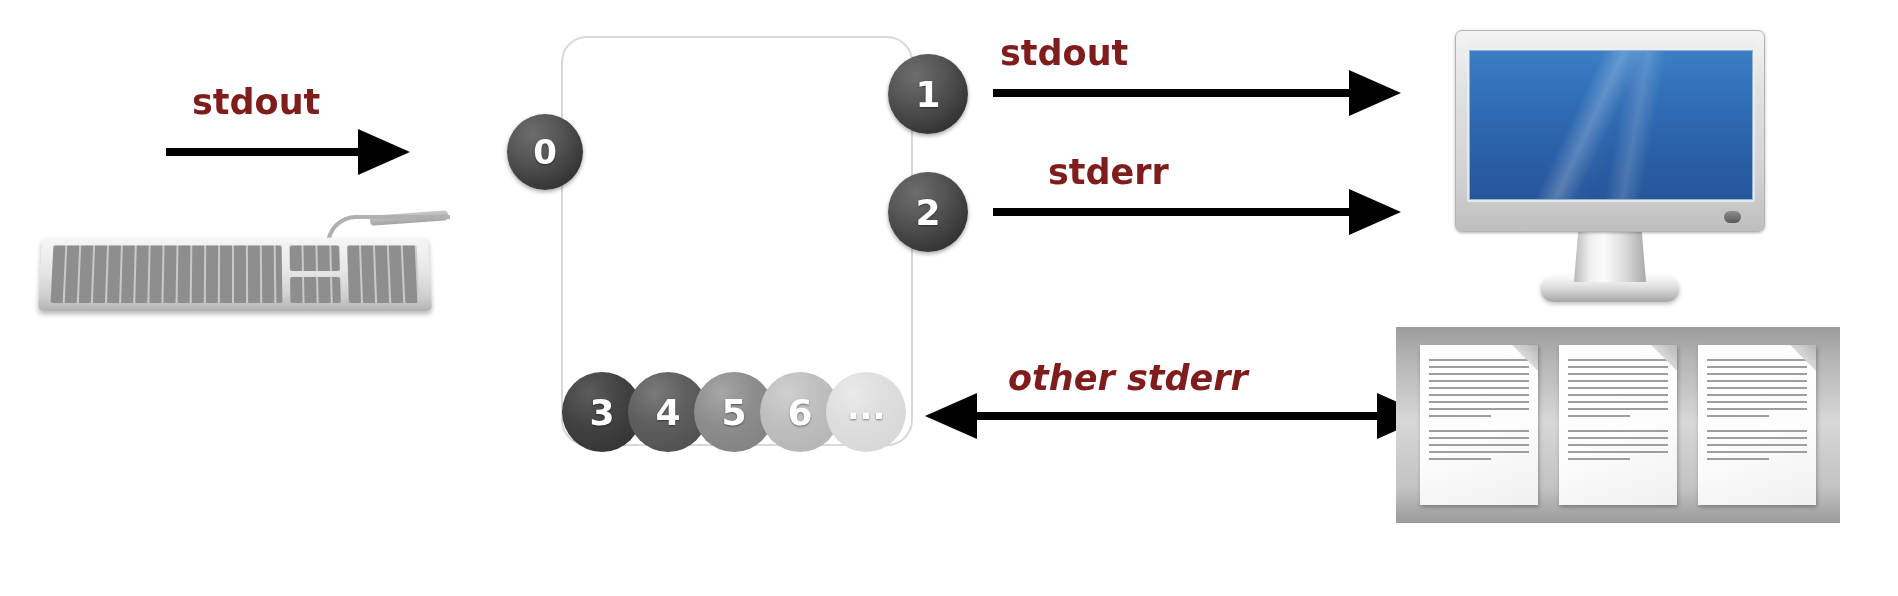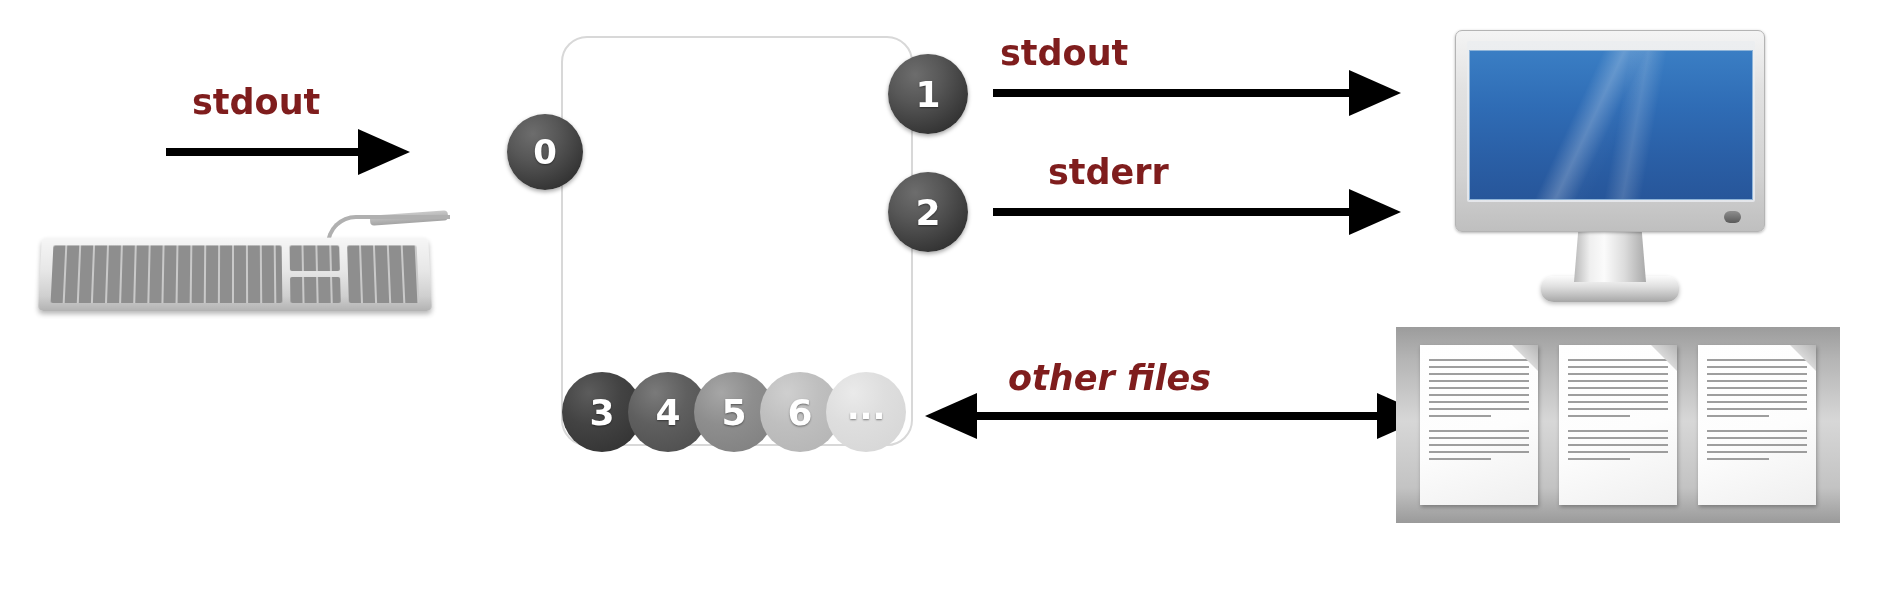--- a/index.html
+++ b/index.html
@@ -238,21 +238,21 @@
   </div>
   <div class="fd" style="left:760px; top:372px; width:80px; height:80px; font-size:36px;
               background: radial-gradient(circle at 34% 26%, #cfcfcf 0%, #bfbfbf 40%, #b2b2b2 100%);">
     <span>6</span>
   </div>
   <div class="fd" style="left:826px; top:372px; width:80px; height:80px; font-size:34px; padding-bottom:10px;
               background: radial-gradient(circle at 34% 26%, #eaeaea 0%, #dedede 40%, #d4d4d4 100%);">
     <span>...</span>
   </div>
 
-  <div class="arrow-label italic" style="left:1008px; top:358px;">other files</div>
+  <div class="arrow-label italic" style="left:1008px; top:358px;">other stderr</div>
   <div class="arrow-line" style="left:977px; top:412px; width:406px;"></div>
   <div class="arrow-head-left" style="left:925px; top:393px;"></div>
   <div class="arrow-head-right" style="left:1377px; top:393px;"></div>
 
   <div class="keyboard">
     <div class="kb-cable2"></div>
     <div class="kb-cable"></div>
     <div class="kb-body">
       <div class="kb-keys kb-main"></div>
       <div class="kb-keys kb-nav"></div>

